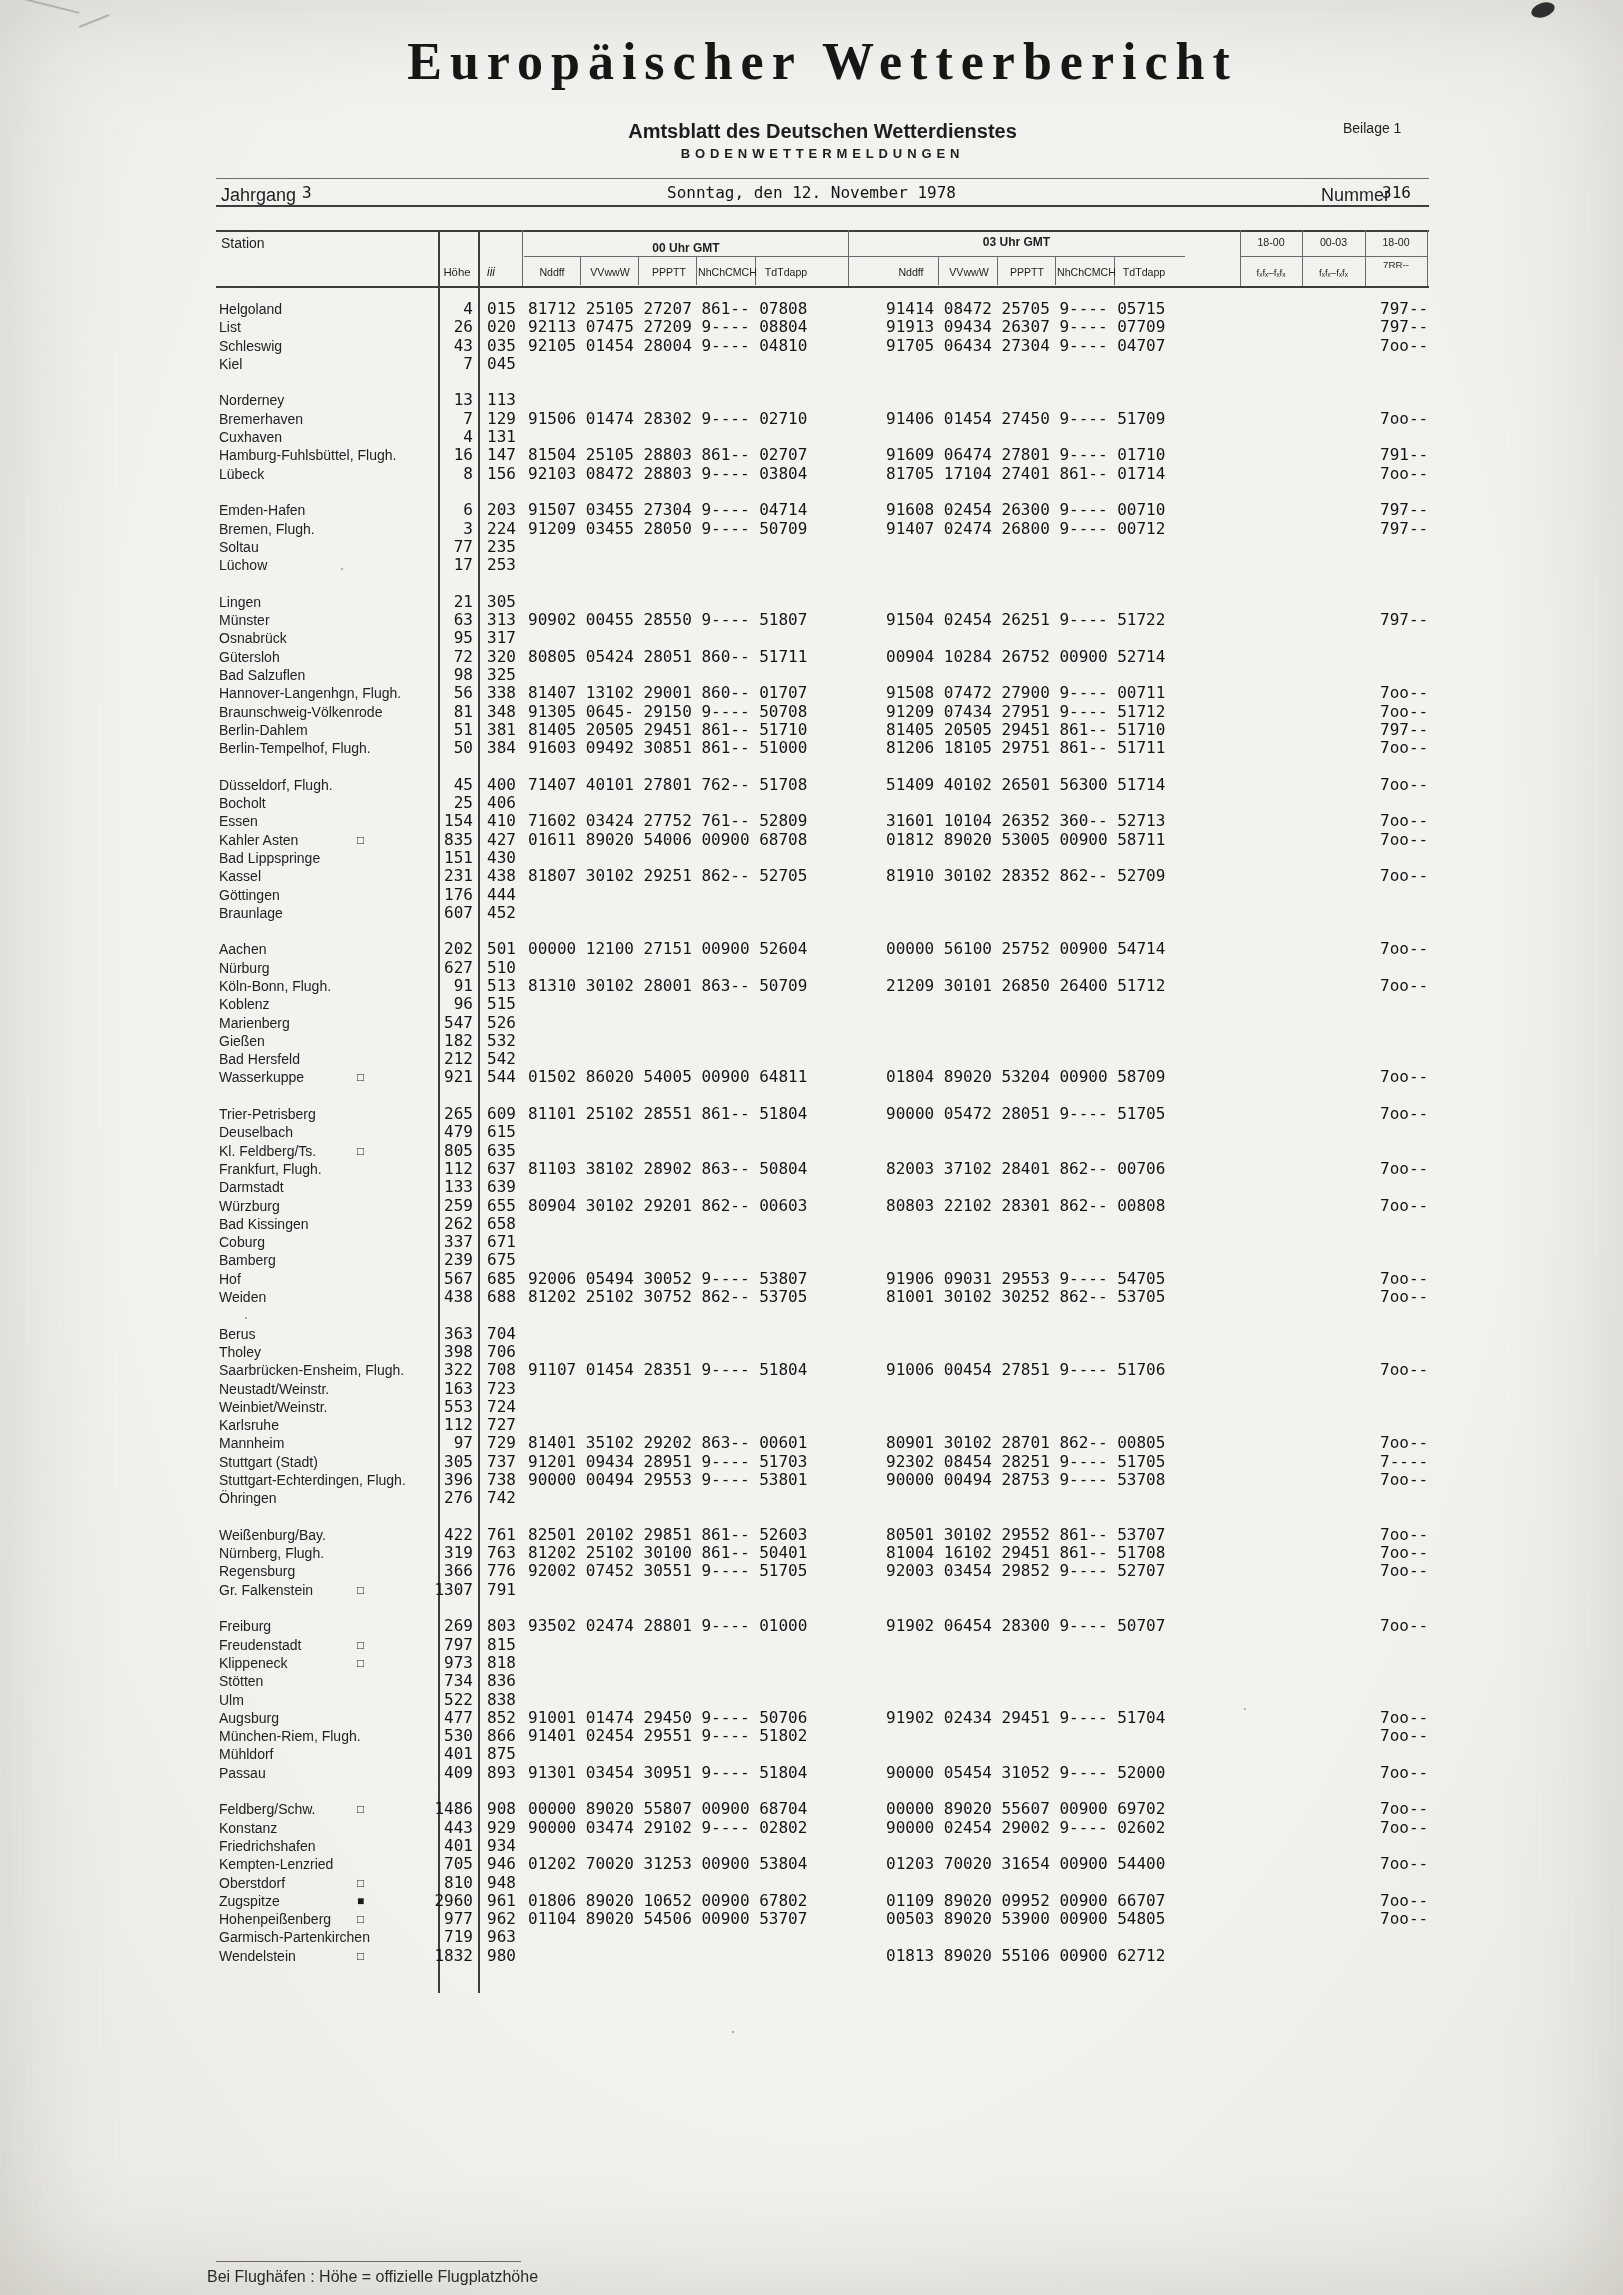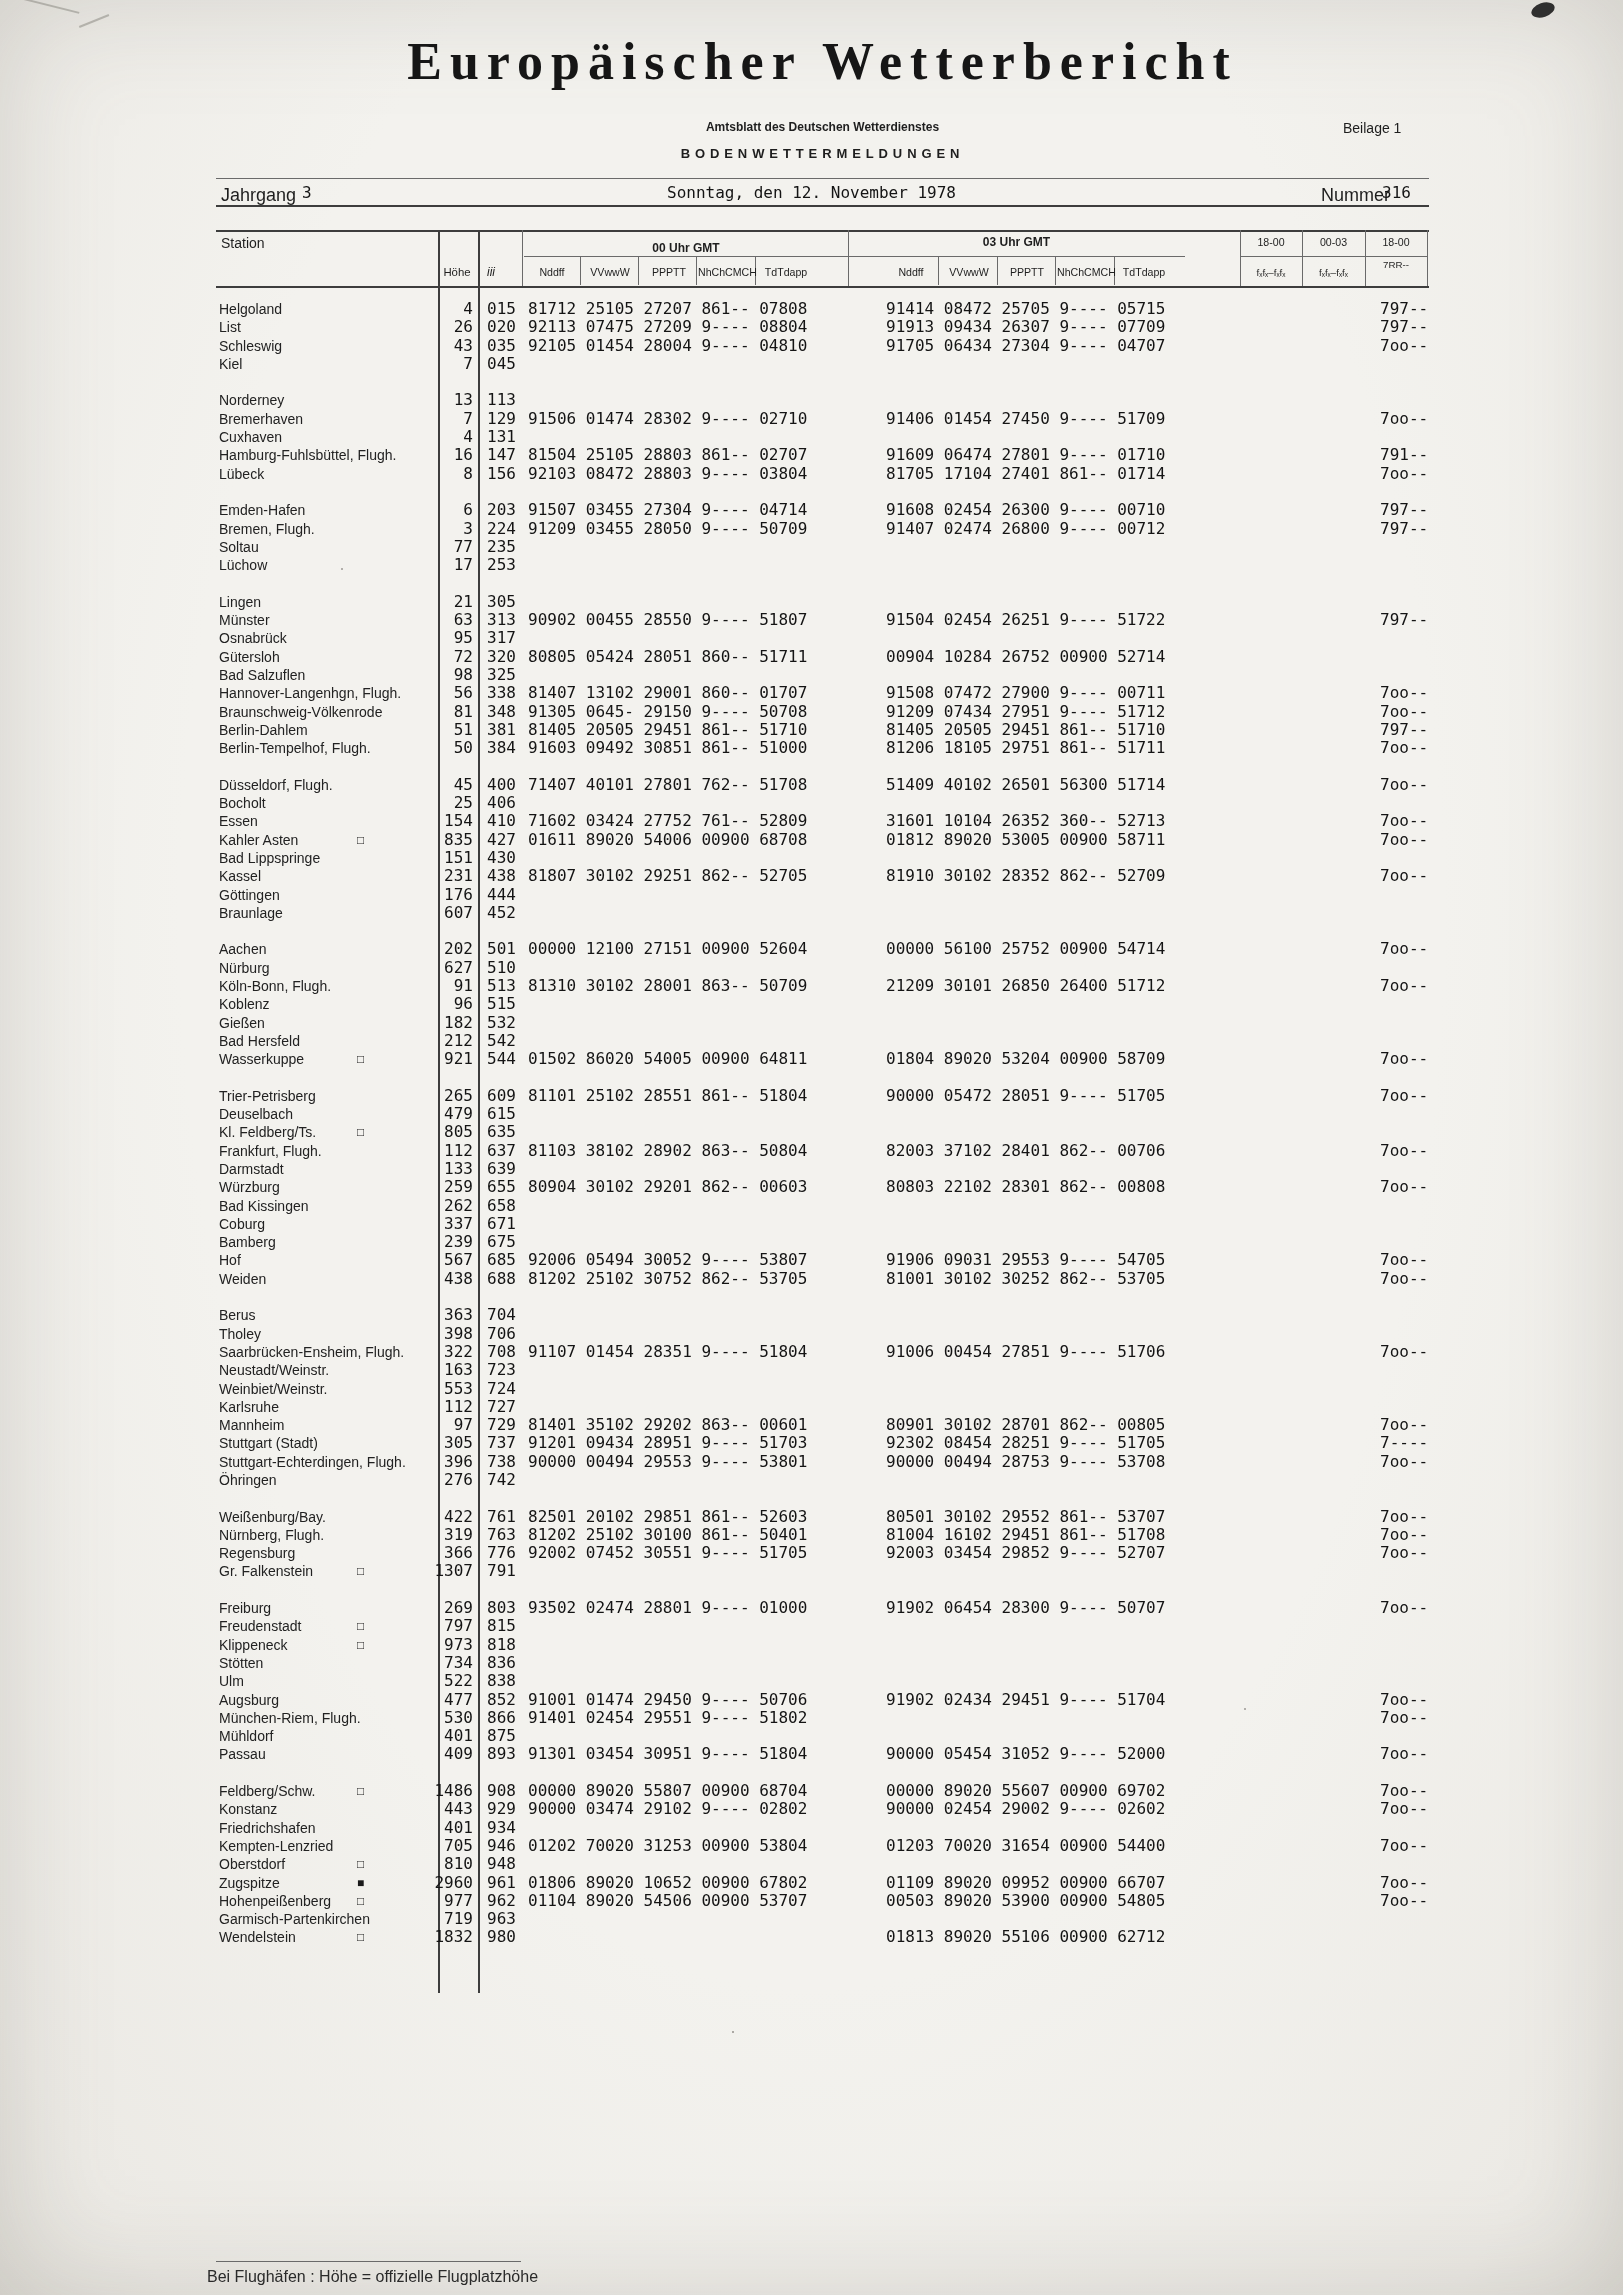--- a/index.html
+++ b/index.html
@@ -14,21 +14,21 @@
   }
   .abs { position:absolute; }
   .mono { font-family:"DejaVu Sans Mono", monospace; color:#141414; }
 
   
   .title {
     left:216px; top:32px; width:1213px; text-align:center;
     font-family:"Liberation Serif", serif; font-weight:bold;
     font-size:52px; letter-spacing:8px; color:#161616; white-space:nowrap;
   }
-  .subtitle { left:216px; top:120px; width:1213px; text-align:center; font-size:12px; font-weight:bold; }
+  .subtitle { left:216px; top:120px; width:1213px; text-align:center; font-size:20px; font-weight:bold; }
   .beilage  { left:1343px; top:120px; font-size:14px; }
   .section  { left:216px; top:146px; width:1213px; text-align:center; font-size:13px; font-weight:bold; letter-spacing:4.9px; }
 
   .meta-label { font-size:18px; }
   .meta-val   { font-size:16px; }
 
   
   .hline { position:absolute; background:#3d3d3d; height:1.6px; }
   .hline.thin { height:0.8px; background:#6a6a6a; }
   .vline { position:absolute; background:#3d3d3d; width:1.6px; }
@@ -447,20 +447,29 @@
         <div class="trow">
           <span class="c st">Koblenz</span>
           <span class="c sym"></span>
           <span class="c hoehe">96</span>
           <span class="c iii">515</span>
           <span class="c d00"></span>
           <span class="c d03"></span>
           <span class="c rr"></span>
         </div>
         <div class="trow">
+          <span class="c st">Marienberg</span>
+          <span class="c sym"></span>
+          <span class="c hoehe">547</span>
+          <span class="c iii">526</span>
+          <span class="c d00"></span>
+          <span class="c d03"></span>
+          <span class="c rr"></span>
+        </div>
+        <div class="trow">
           <span class="c st">Gießen</span>
           <span class="c sym"></span>
           <span class="c hoehe">182</span>
           <span class="c iii">532</span>
           <span class="c d00"></span>
           <span class="c d03"></span>
           <span class="c rr"></span>
         </div>
         <div class="trow">
           <span class="c st">Bad Hersfeld</span>

